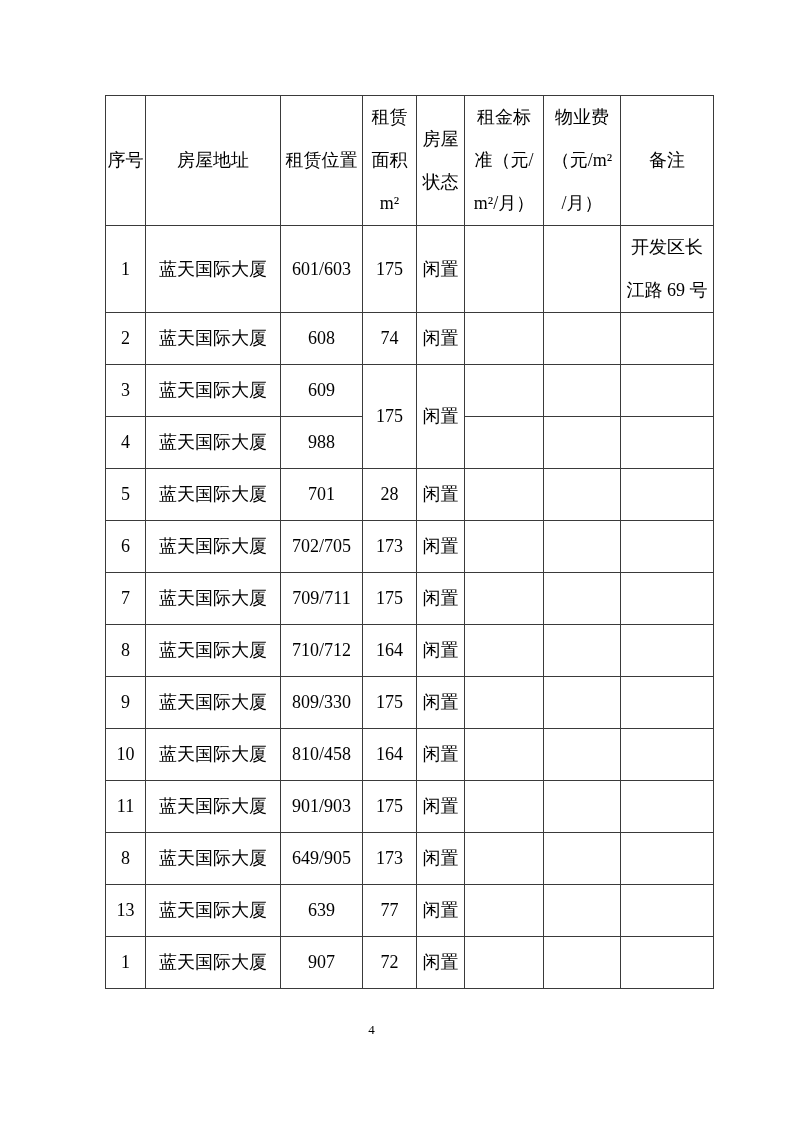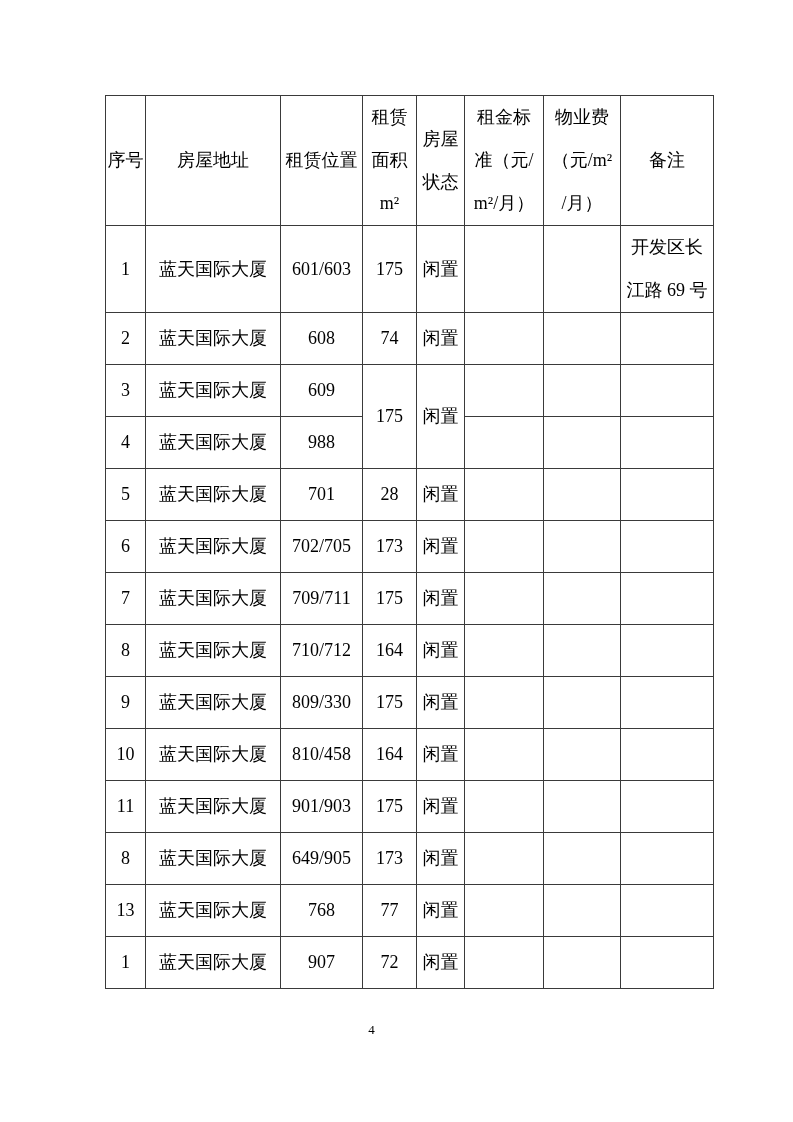--- a/index.html
+++ b/index.html
@@ -208,21 +208,21 @@
         <td>173</td>
         <td>闲置</td>
         <td></td>
         <td></td>
         <td></td>
       </tr>
 
       <tr class="h-row">
         <td>13</td>
         <td>蓝天国际大厦</td>
-        <td>768</td>
+        <td>639</td>
         <td>77</td>
         <td>闲置</td>
         <td></td>
         <td></td>
         <td></td>
       </tr>
 
       <tr class="h-row">
         <td>1</td>
         <td>蓝天国际大厦</td>

